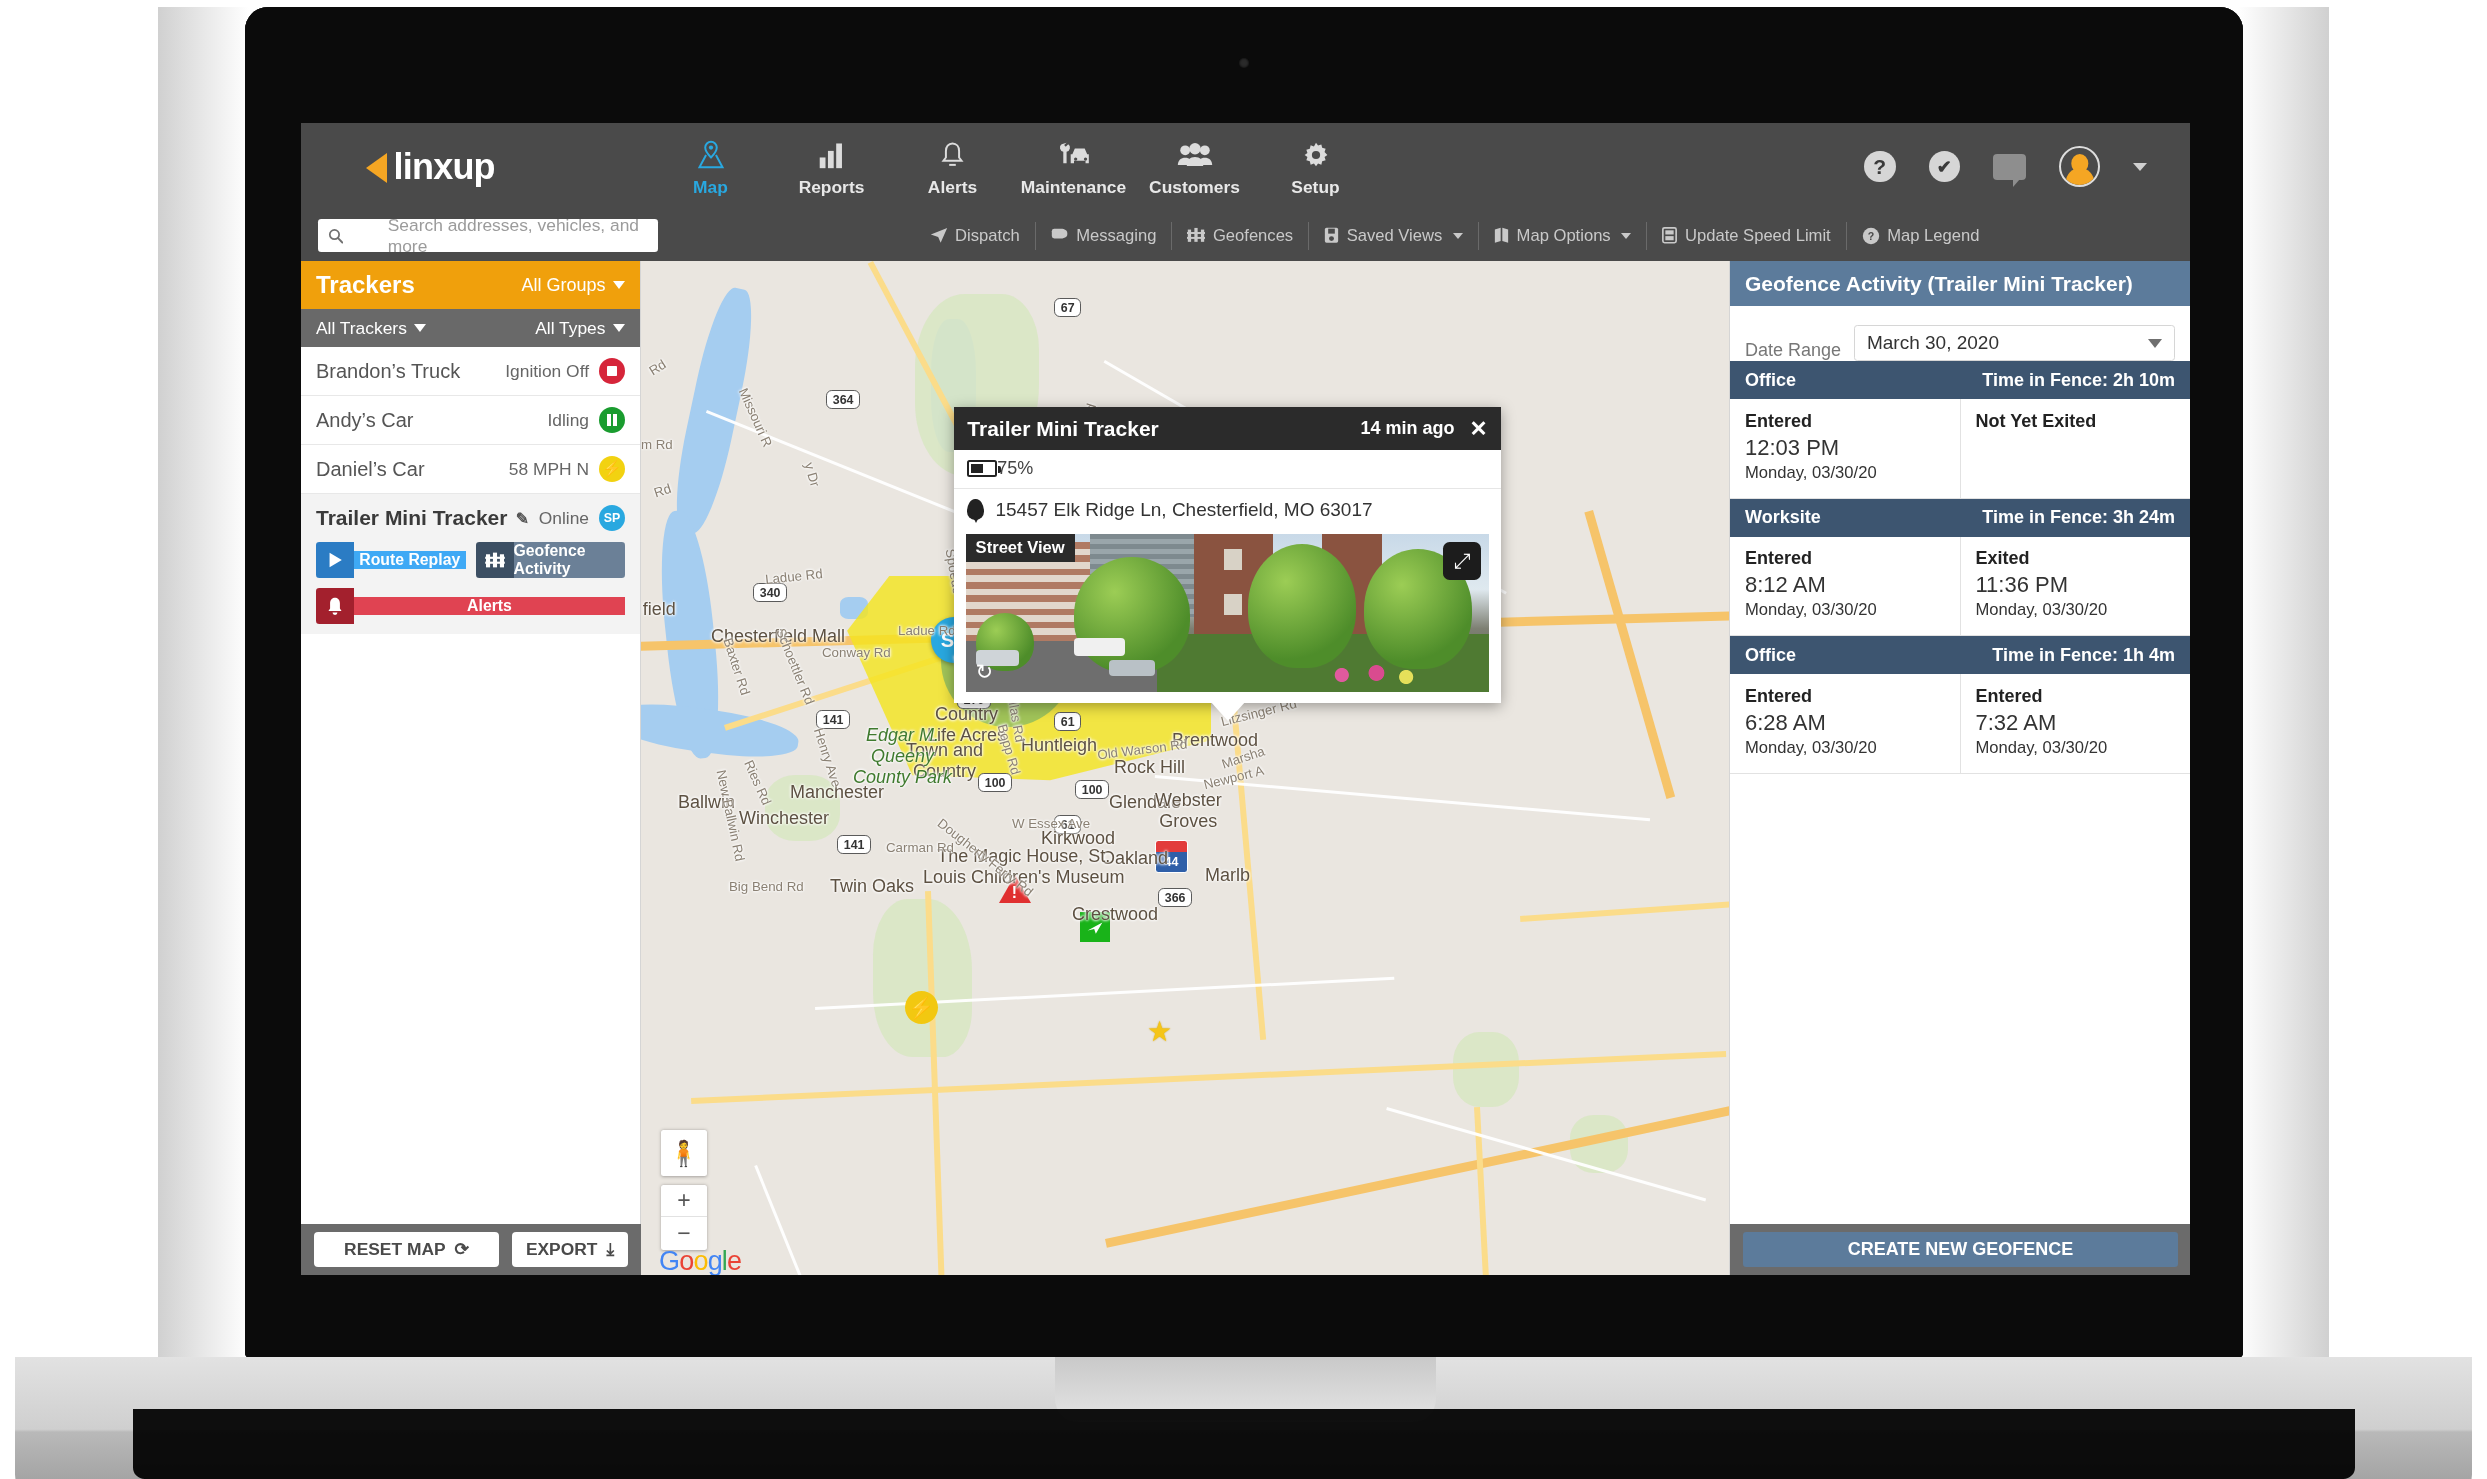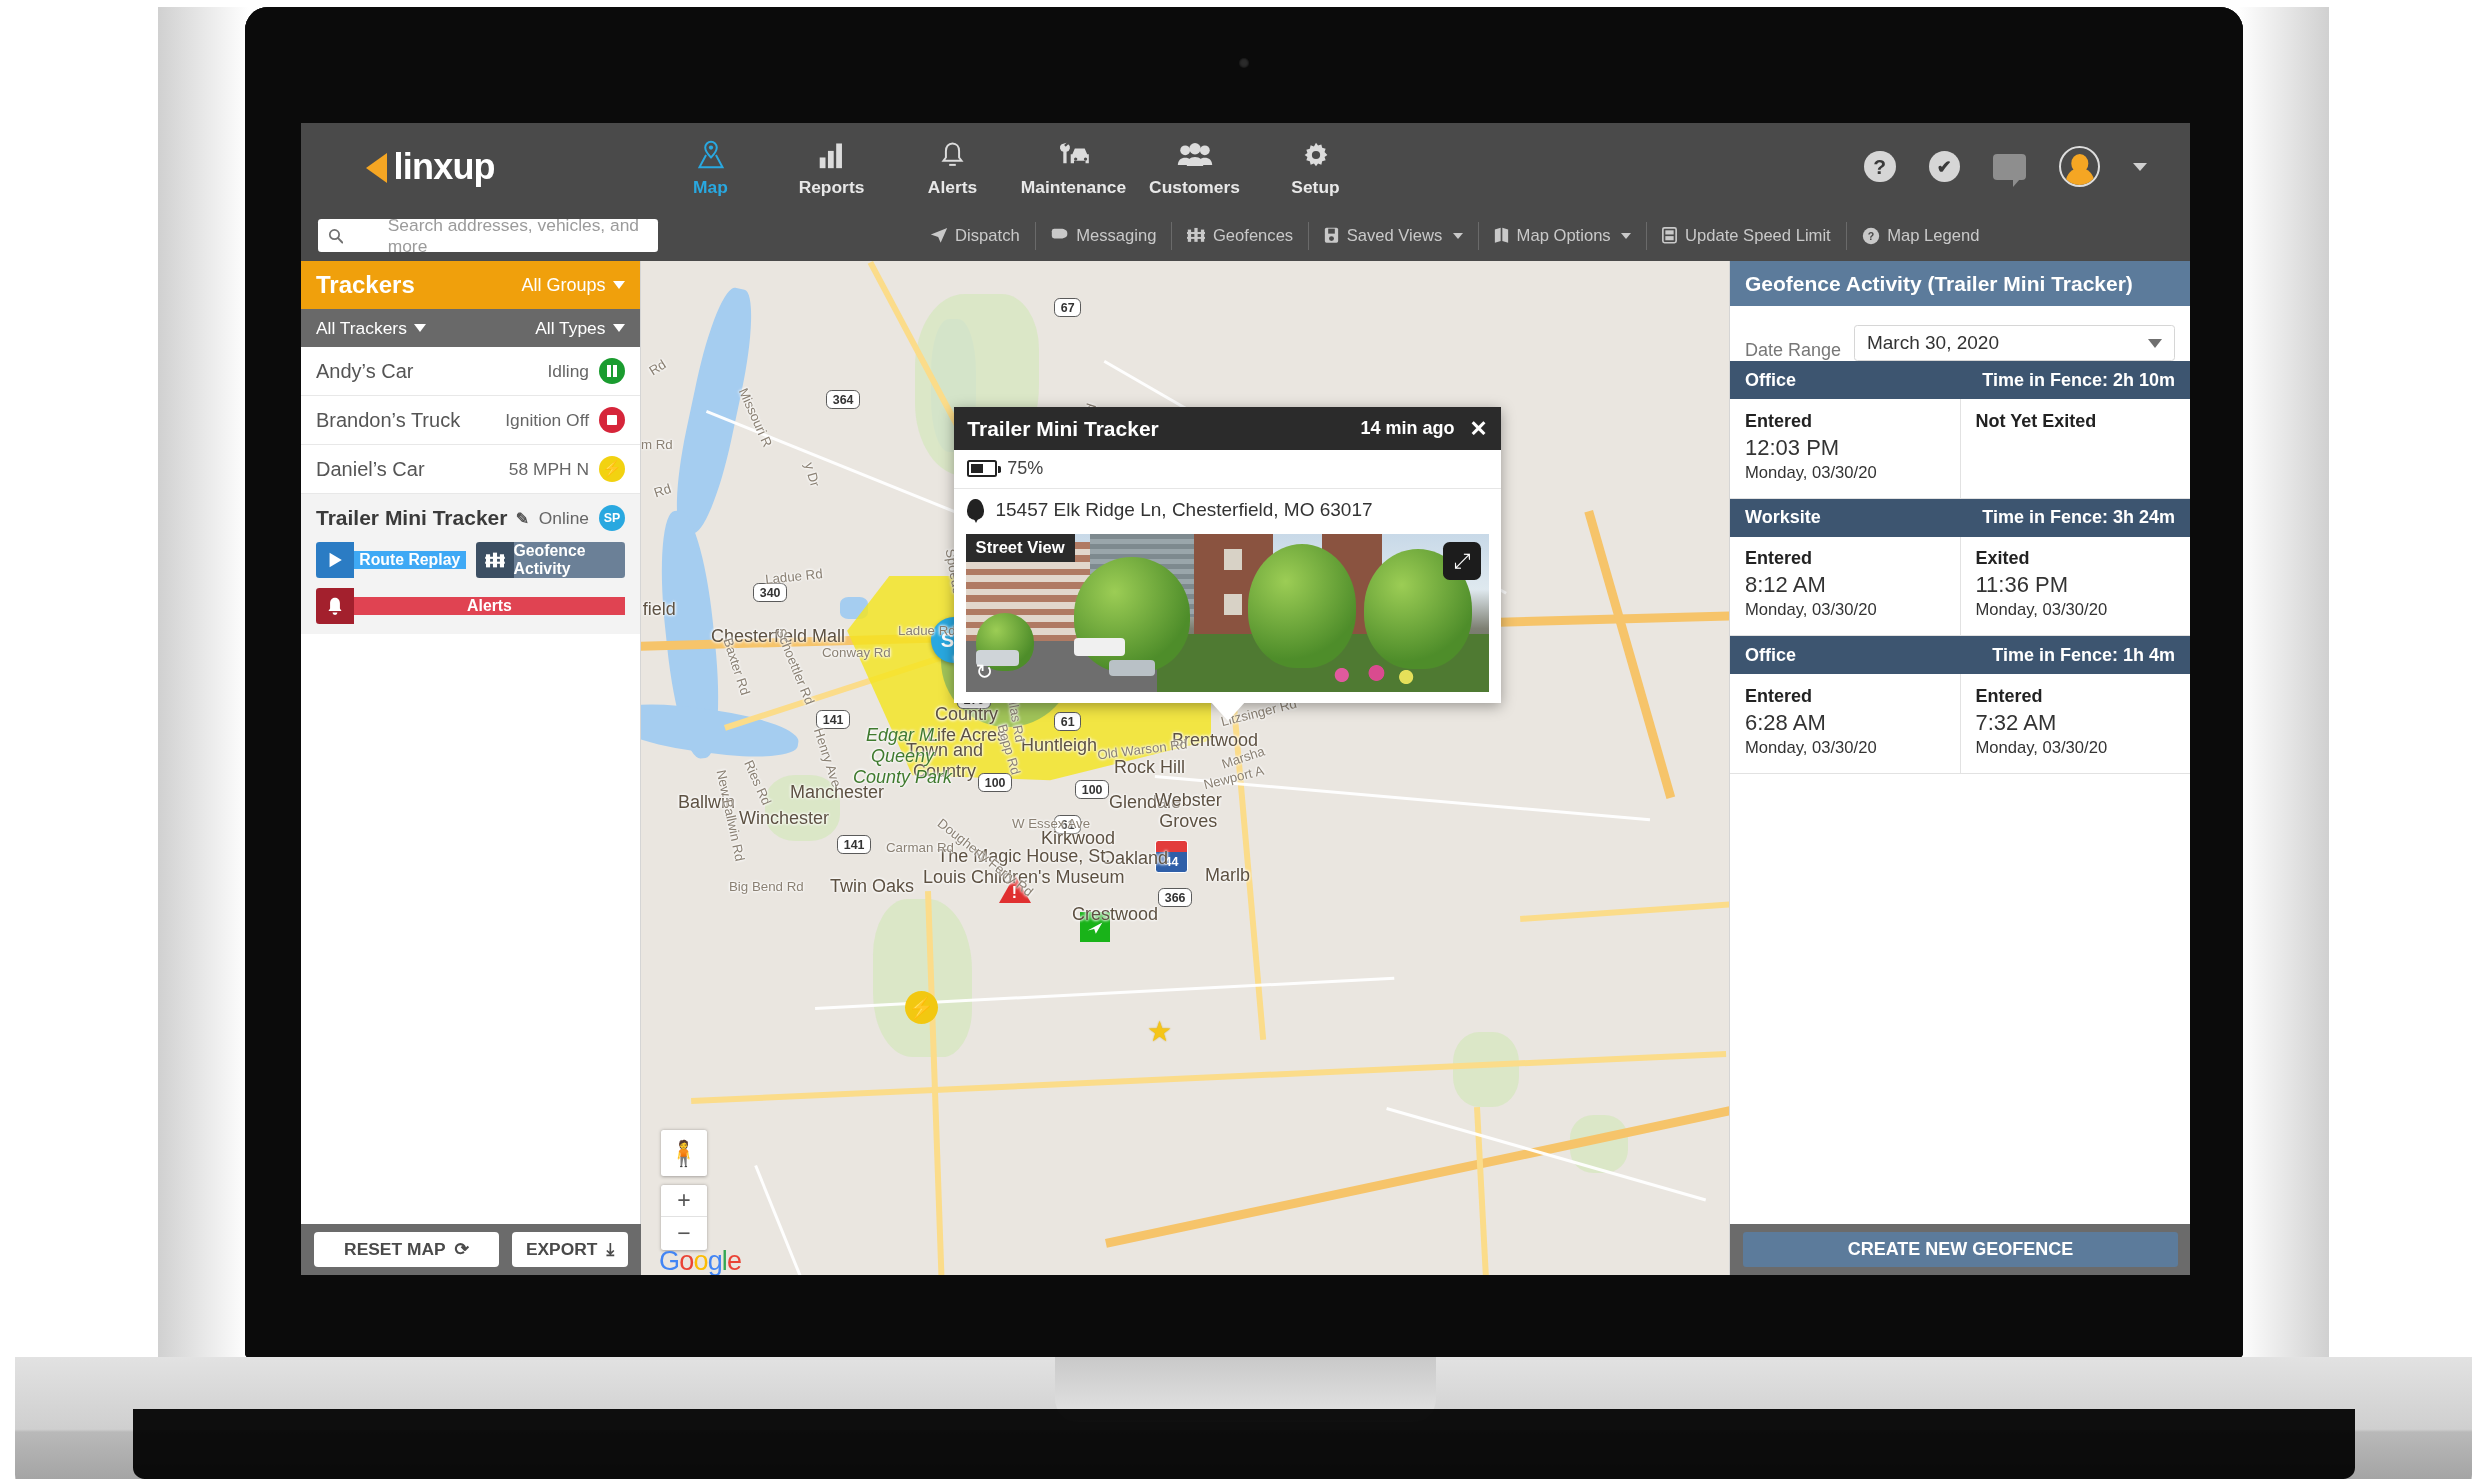--- a/index.html
+++ b/index.html
@@ -234,21 +234,21 @@
     position:absolute; left:313px; top:146px; width:547px;
     background:#fff; box-shadow:0 3.3px 13.3px rgba(0,0,0,.35);
   }
   .popup-hd {
     background:#2b2b2b; height:43px; display:flex; align-items:center; justify-content:space-between;
     padding: 0 13.3px; color:#fff;
   }
   .popup-title { font-size:21px; font-weight:700; }
   .popup-hd-right { display:flex; align-items:center; gap:15px; font-size:18px; font-weight:700;}
   .popup-close { font-size:21.6px; cursor:pointer; }
-  .popup-batt { display:flex; align-items:center; gap:10px; padding: 8.3px 13.3px; border-bottom:0.8px solid #e6e6e6;}
+  .popup-batt { display:flex; align-items:center; padding: 8.3px 13.3px; border-bottom:0.8px solid #e6e6e6;}
   .batt-ico { width:30px; height:17.4px; border:2.5px solid #222; border-radius:2.5px; position:relative; display:flex; align-items:center; padding-left:1.7px; }
   .batt-ico:after { content:""; position:absolute; right:-5.8px; top:4.1px; width:3.3px; height:6.6px; background:#222; border-radius:0 1.7px 1.7px 0;}
   .batt-fill { width:12.4px; height:9px; background:#222; }
   .popup-addr { display:flex; align-items:center; gap:11.6px; padding: 10px 13.3px; font-size:19px; color:#333; }
   .pin-ico { width:16.6px; height:21.6px; background:#222; border-radius:50% 50% 50% 50%/60% 60% 40% 40%; position:relative;}
   .pin-ico:after { content:""; position:absolute; left:50%; top:14px; transform:translateX(-50%); border-left:5.8px solid transparent; border-right:5.8px solid transparent; border-top:10px solid #222;}
   .sv-wrap { margin: 3.3px 11.6px 11.6px 11.6px; height:158px; position:relative; overflow:hidden; }
   .sv-sky { position:absolute; inset:0; background:linear-gradient(180deg,#c8d9e8 0%,#dfe9ef 35%, #7d7f72 60%, #5a6150 100%); }
   .sv-bldg1 { position:absolute; left:0; top:8.3px; width:124px; height:108px; background:repeating-linear-gradient(180deg,#b07a63 0 6.6px,#e2d7cc 6.6px 13.3px); }
   .sv-bldg2 { position:absolute; left:228px; top:0px; width:79px; height:133px; background:#8a5340; }
@@ -493,37 +493,37 @@
           <span>All Trackers</span>
           <span class="tri-dn-w"></span>
         </div>
         <div class="f">
           <span>All Types</span>
           <span class="tri-dn-w"></span>
         </div>
       </div>
 
       <div class="tracker-row">
+        <span class="tr-name">Brandon’s Truck</span>
+        <span class="tr-right">
+          <span class="tr-status">Ignition Off</span>
+          <span class="badge red">
+              <span class="stop-sq"></span>
+            </span>
+        </span>
+      </div>
+      <div class="tracker-row">
         <span class="tr-name">Andy’s Car</span>
         <span class="tr-right">
           <span class="tr-status">Idling</span>
           <span class="badge green">
               <span class="pause-bars">
                 <i></i>
                 <i></i>
               </span>
-            </span>
-        </span>
-      </div>
-      <div class="tracker-row">
-        <span class="tr-name">Brandon’s Truck</span>
-        <span class="tr-right">
-          <span class="tr-status">Ignition Off</span>
-          <span class="badge red">
-              <span class="stop-sq"></span>
             </span>
         </span>
       </div>
       <div class="tracker-row">
         <span class="tr-name">Daniel’s Car</span>
         <span class="tr-right">
           <span class="tr-status">58 MPH N</span>
           <span class="badge yellow">
               <span class="bolt">⚡</span>
             </span>

